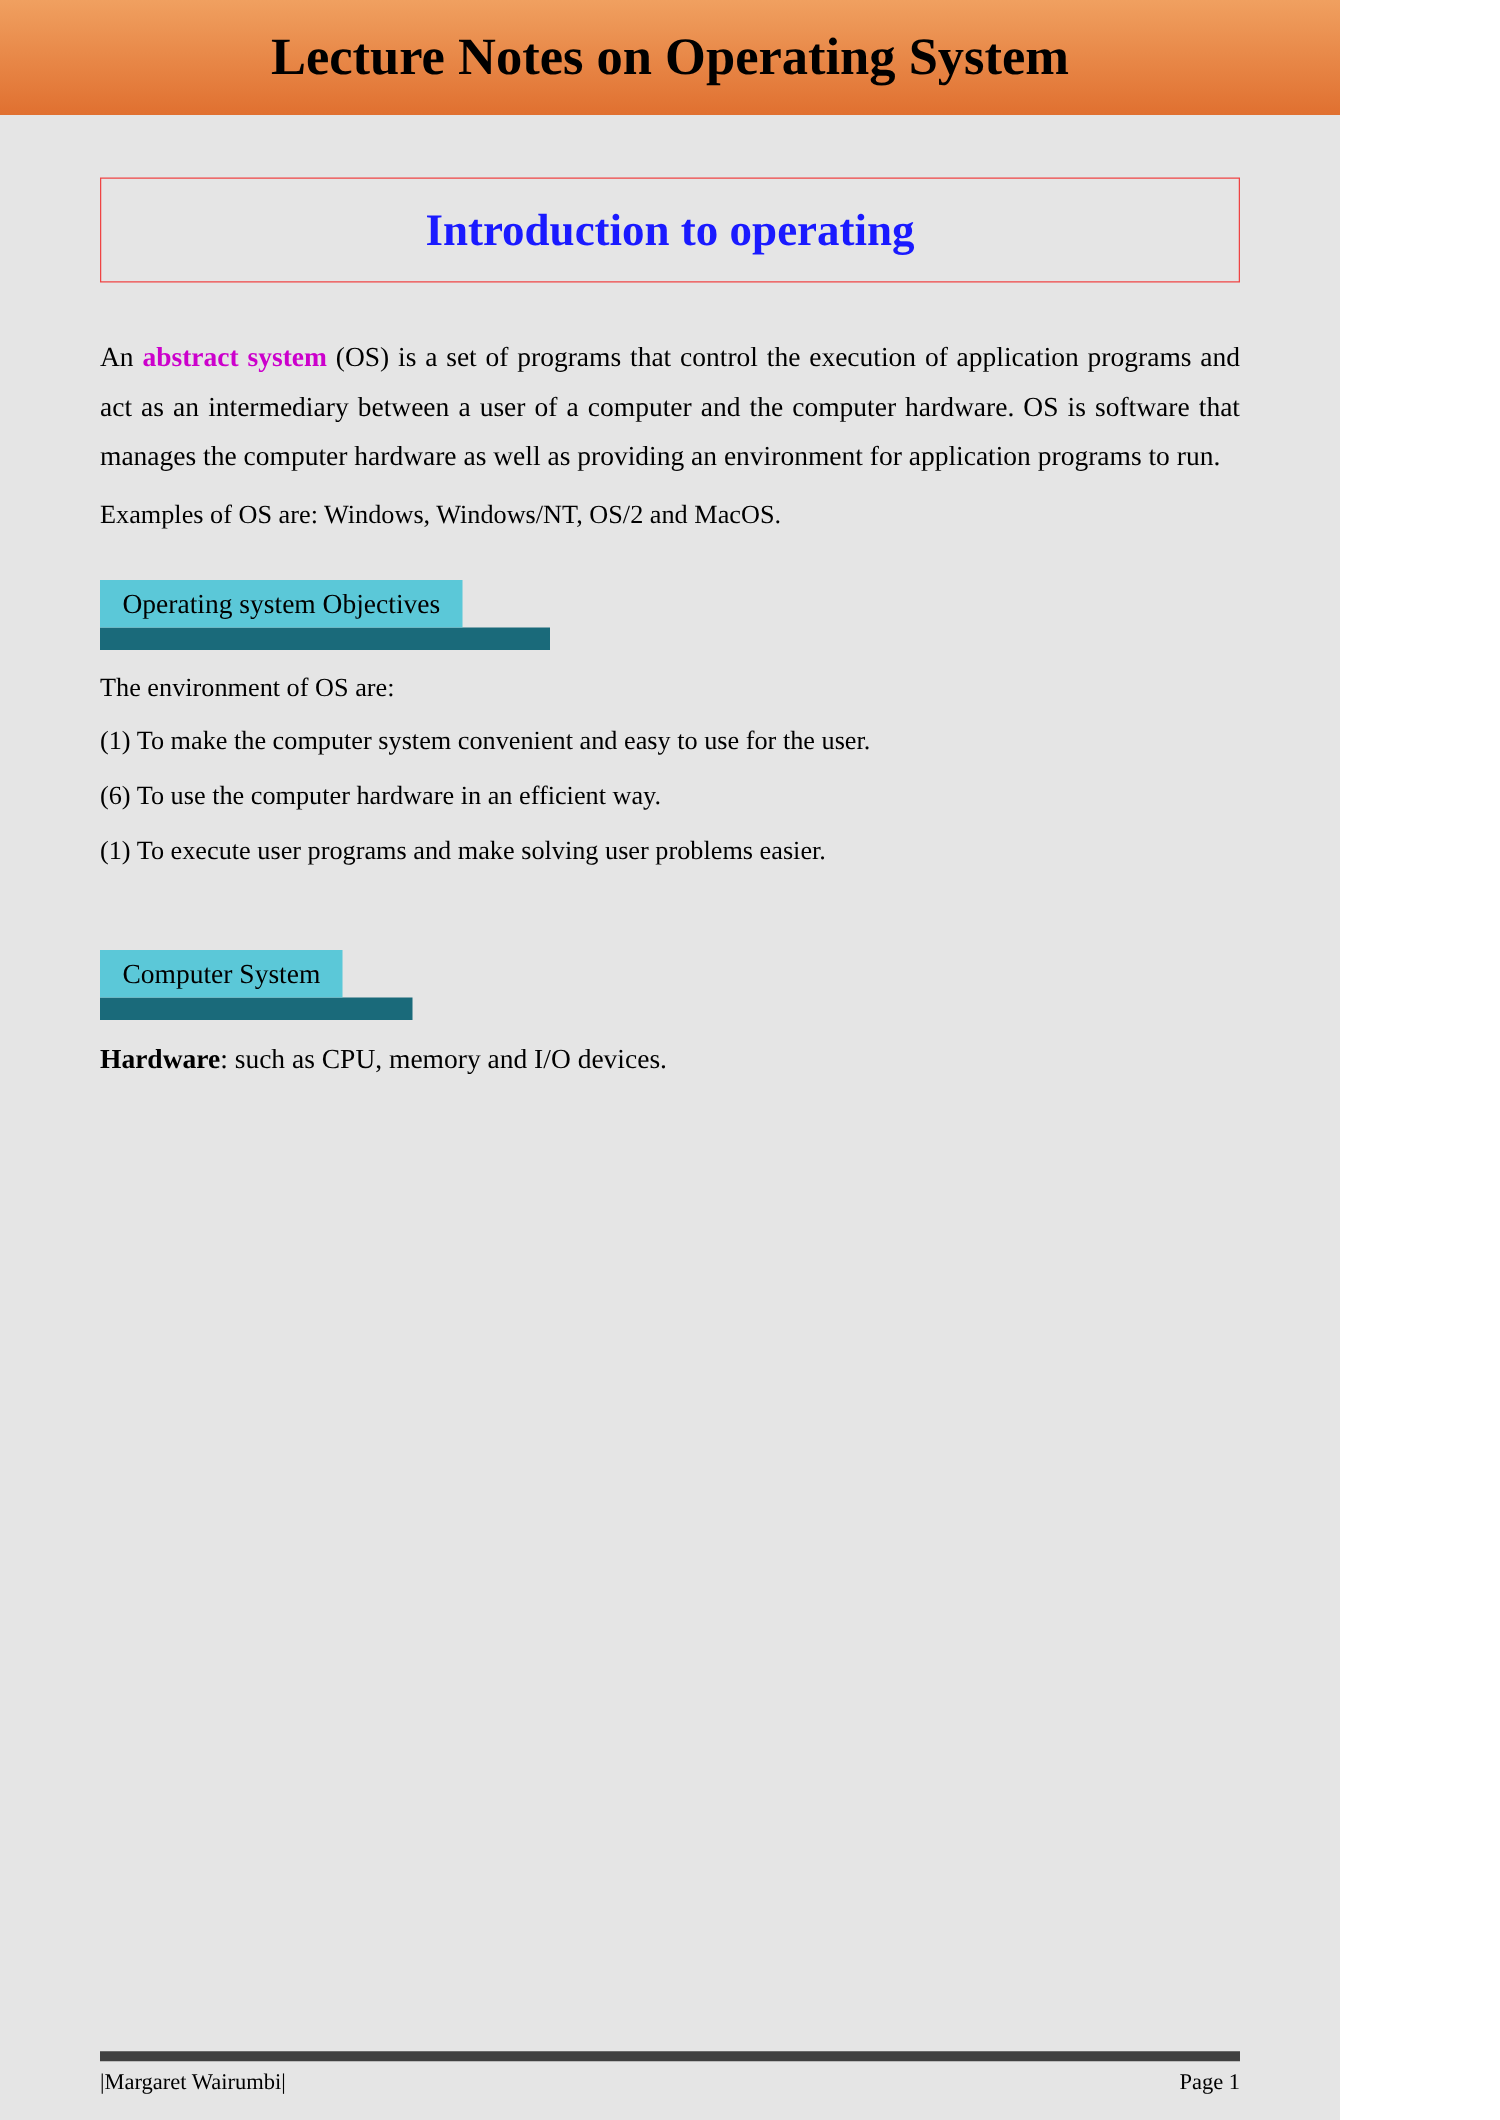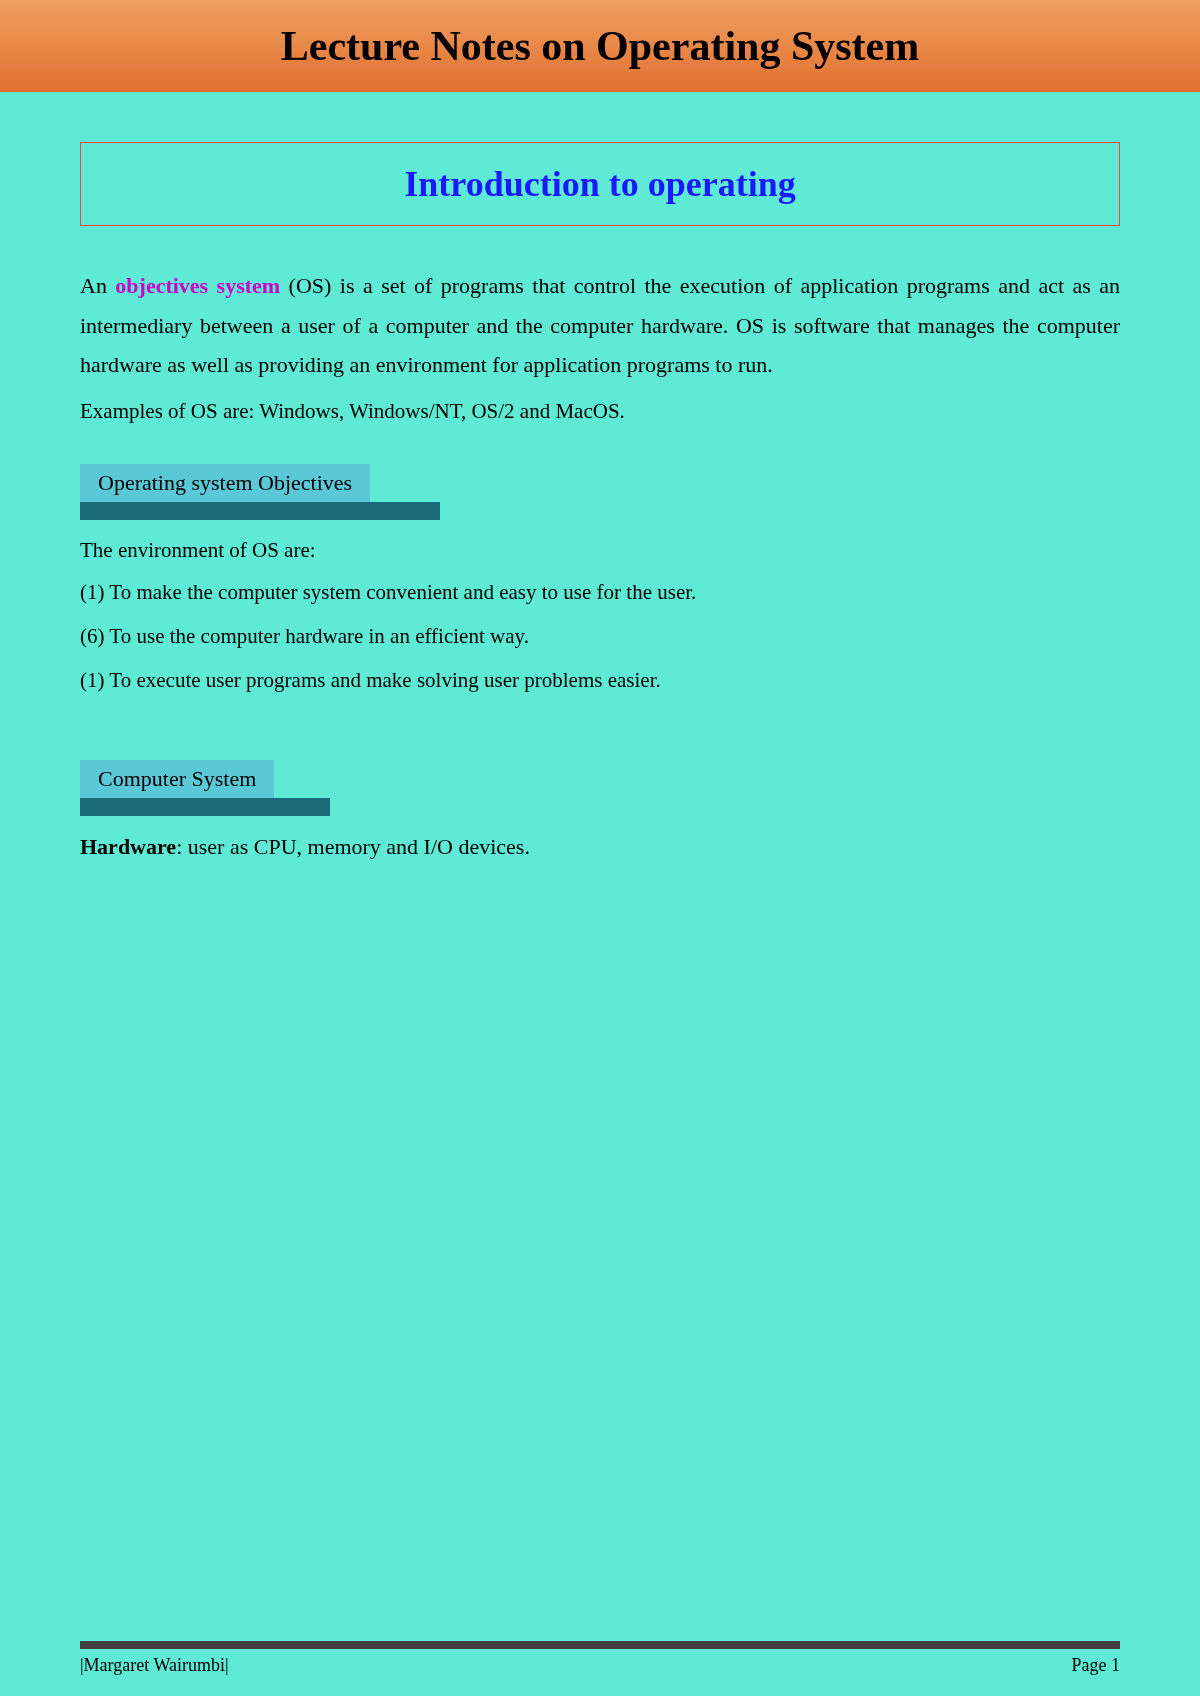--- a/index.html
+++ b/index.html
@@ -10,23 +10,23 @@
 
     body {
       background: #fff;
       font-family: 'Times New Roman', Times, serif;
       width: 1200px;
       min-height: 1696px;
       position: relative;
     }
 
     .page {
-      width: 1200px;
+      width: 1072px;
       min-height: 1696px;
-      background: #5eead4;
+      background: #e5e5e5;
       position: relative;
       padding: 0;
     }
 
     
     .header-banner {
       background: linear-gradient(to bottom, #f0a060, #e07030);
       width: 100%;
       padding: 22px 60px;
       text-align: center;
@@ -184,21 +184,21 @@
     <h1>Lecture Notes on Operating System</h1>
   </div>
 
   <div class="content">
 
     <div class="intro-box">
       <h2>Introduction to operating</h2>
     </div>
 
     <p class="body-text">
-      An <span class="highlight-os">objectives system</span>
+      An <span class="highlight-os">abstract system</span>
       <span> (OS) is a set of programs that control the execution of application programs and act as an intermediary between a user of a computer and the computer hardware. OS is software that manages the computer hardware as well as providing an environment for application programs to run.</span>
     </p>
 
     <p class="examples-text">Examples of OS are: Windows, Windows/NT, OS/2 and MacOS.</p>
 
     <div class="objectives-section">
       <div class="section-header">Operating system Objectives</div>
       <div class="section-underline"></div>
 
       <p class="objectives-intro">The environment of OS are:</p>
@@ -208,21 +208,21 @@
         <p>(1) To execute user programs and make solving user problems easier.</p>
       </div>
     </div>
 
     <div class="computer-section">
       <div class="section-header">Computer System</div>
       <div class="section-underline"></div>
 
 
       <p class="hardware-line">
-        <strong>Hardware</strong><span>: user as CPU, memory and I/O devices.</span>
+        <strong>Hardware</strong><span>: such as CPU, memory and I/O devices.</span>
       </p>
     </div>
 
   </div>
 
   <div class="footer">
     <span class="footer-author">|Margaret Wairumbi|</span>
     <span class="footer-page">Page 1</span>
   </div>
 

